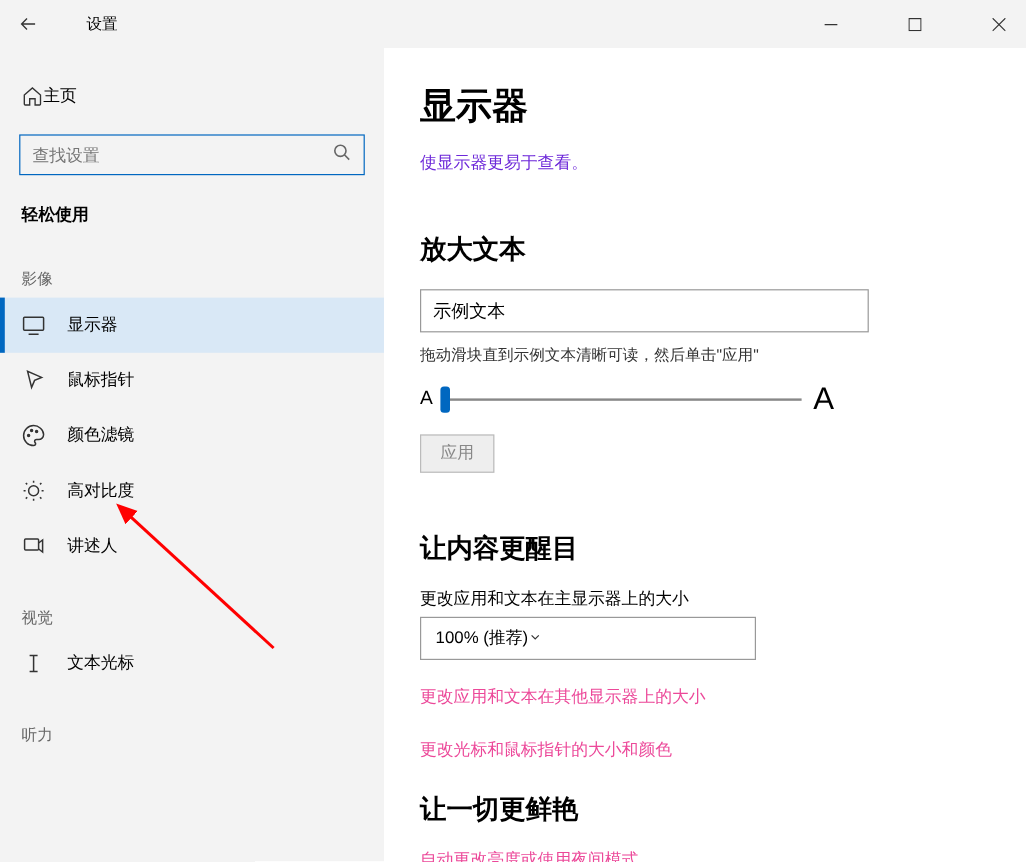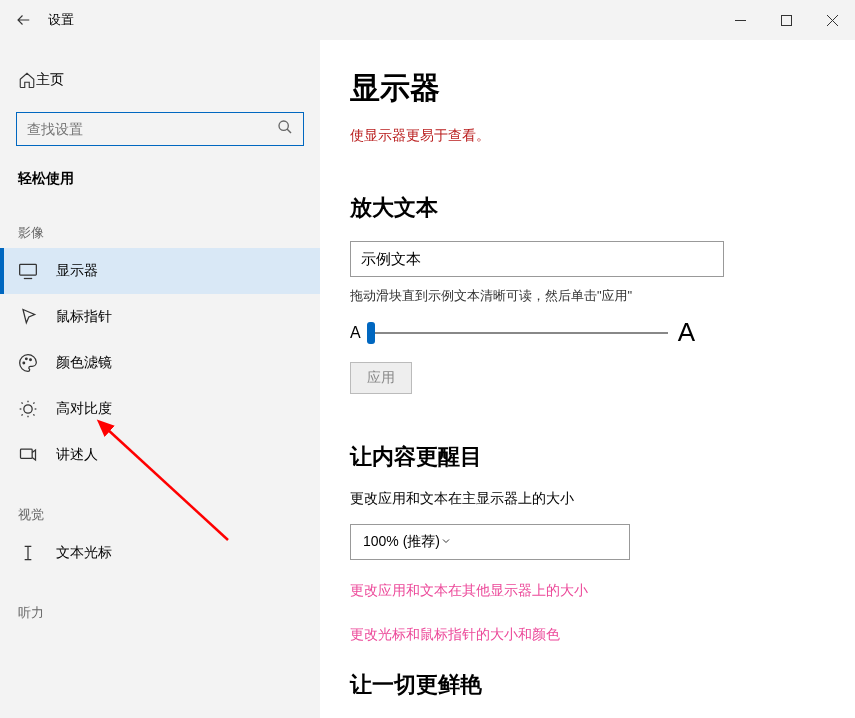--- a/index.html
+++ b/index.html
@@ -1,18 +1,18 @@
 <!DOCTYPE html>
 <html><head>
   <meta charset="utf-8">
   <style>
     * { margin: 0; padding: 0; box-sizing: border-box; font-family: "Microsoft YaHei", "Segoe UI", sans-serif; }
     body { width: 855px; height: 718px; background: #fff; overflow: hidden; display: flex; flex-direction: column; }
     
-    .titlebar { height: 40px; display: flex; align-items: center; background: #f3f3f3; }
+    .titlebar { height: 40px; display: flex; align-items: center; background: #f3f3f3; gap: 24px; }
     .titlebar .back { width: 48px; display: flex; justify-content: center; align-items: center; font-size: 18px; cursor: pointer; }
     .titlebar .title { font-size: 13px; flex: 0 0 auto; }
     .titlebar .spacer { flex: 1; }
     .titlebar .wc { width: 46px; height: 40px; display: flex; align-items: center; justify-content: center; cursor: pointer; }
     .titlebar .wc svg { width: 11px; height: 11px; }
     
     .body { flex: 1; display: flex; overflow: hidden; }
     
     .sidebar { width: 320px; background: #f3f3f3; padding-top: 20px; overflow-y: auto; }
     .home-row { display: flex; align-items: center; height: 40px; padding-left: 18px; cursor: pointer; }
@@ -27,34 +27,34 @@
     .cat-title { font-weight: 600; font-size: 14px; padding: 16px 18px 8px 18px; }
     .group-label { font-size: 13px; color: #666; padding: 28px 18px 6px 18px; }
     
     .nav-item { display: flex; align-items: center; height: 46px; padding-left: 18px; gap: 18px; cursor: pointer; font-size: 14px; }
     .nav-item.selected { background: #d9e8f6; position: relative; }
     .nav-item.selected::before { content: ""; position: absolute; left: 0; top: 0; bottom: 0; width: 4px; background: #0067c0; }
     .nav-item .nicon { width: 20px; height: 20px; display: flex; align-items: center; justify-content: center; color: #333; }
     
     .content { flex: 1; padding: 28px 30px 0 30px; overflow-y: auto; position: relative; }
     .content h1 { font-size: 30px; font-weight: 600; margin-bottom: 18px; }
-    .content .subtitle { font-size: 14px; color: #b91c1c; margin-bottom: 48px; }
+    .content .subtitle { font-size: 14px; color: #6d28d9; margin-bottom: 48px; }
     .content h2 { font-size: 22px; font-weight: 600; margin-bottom: 18px; }
     
     .sample-box { border: 1px solid #999; width: 374px; height: 36px; display: flex; align-items: center; padding: 0 10px; font-size: 15px; margin-bottom: 10px; }
     .slider-label { font-size: 13px; color: #333; margin-bottom: 12px; }
     .slider-row { display: flex; align-items: center; gap: 10px; width: 345px; margin-bottom: 14px; }
     .slider-row .small-a { font-size: 16px; }
     .slider-row .big-a { font-size: 26px; }
     .slider-track { flex: 1; height: 2px; background: #888; position: relative; }
     .slider-thumb { position: absolute; left: 0; top: 50%; transform: translate(-50%, -50%); width: 8px; height: 22px; background: #0067c0; border-radius: 3px; cursor: pointer; }
     
     .apply-btn { border: 1px solid #bbb; background: #eee; color: #888; font-size: 14px; padding: 6px 16px; cursor: default; margin-bottom: 48px; text-align: right; }
     
-    .section-label { font-size: 14px; margin-bottom: 16px; }
+    .section-label { font-size: 14px; margin-bottom: 6px; }
     .dropdown { border: 1px solid #999; width: 280px; height: 36px; display: flex; align-items: center; padding: 0 12px; font-size: 14px; cursor: pointer; margin-bottom: 22px; }
     .link { color: #ec4899; font-size: 14px; cursor: pointer; display: block; margin-bottom: 26px; }
     
     .arrow-overlay { position: absolute; pointer-events: none; }
   </style>
 </head>
 <body>
 
 <div class="titlebar">
   <div class="back">

